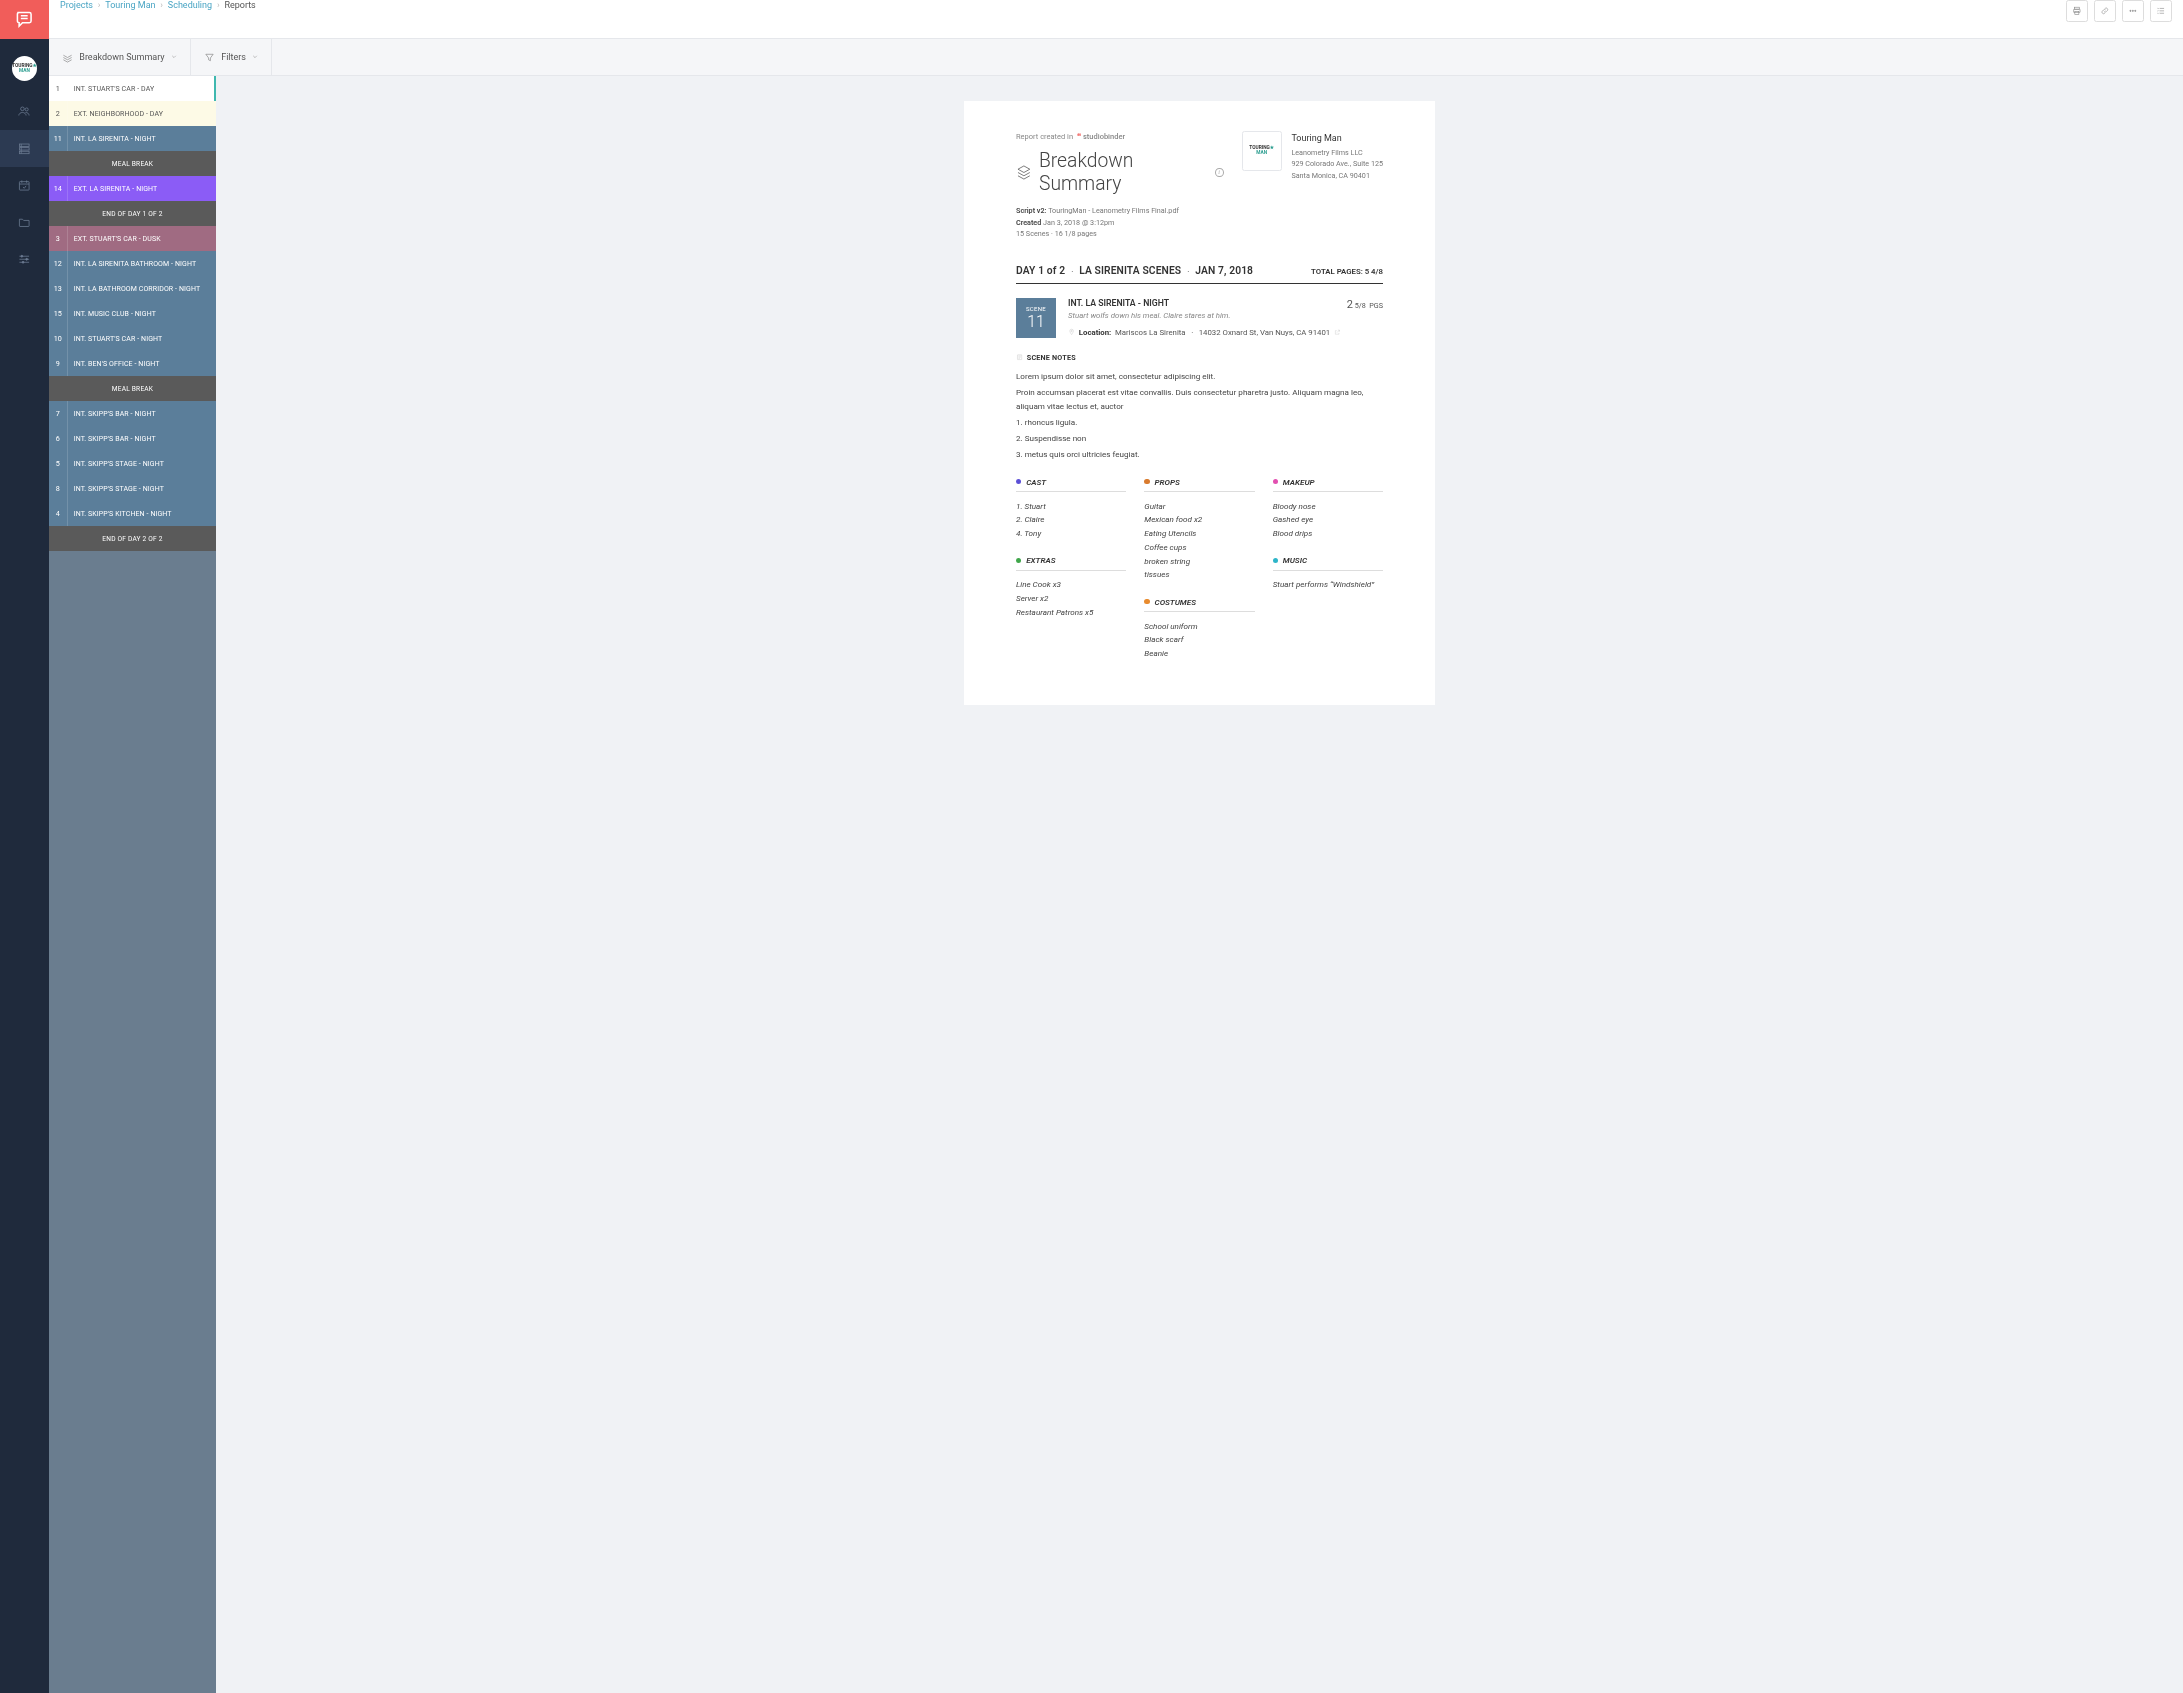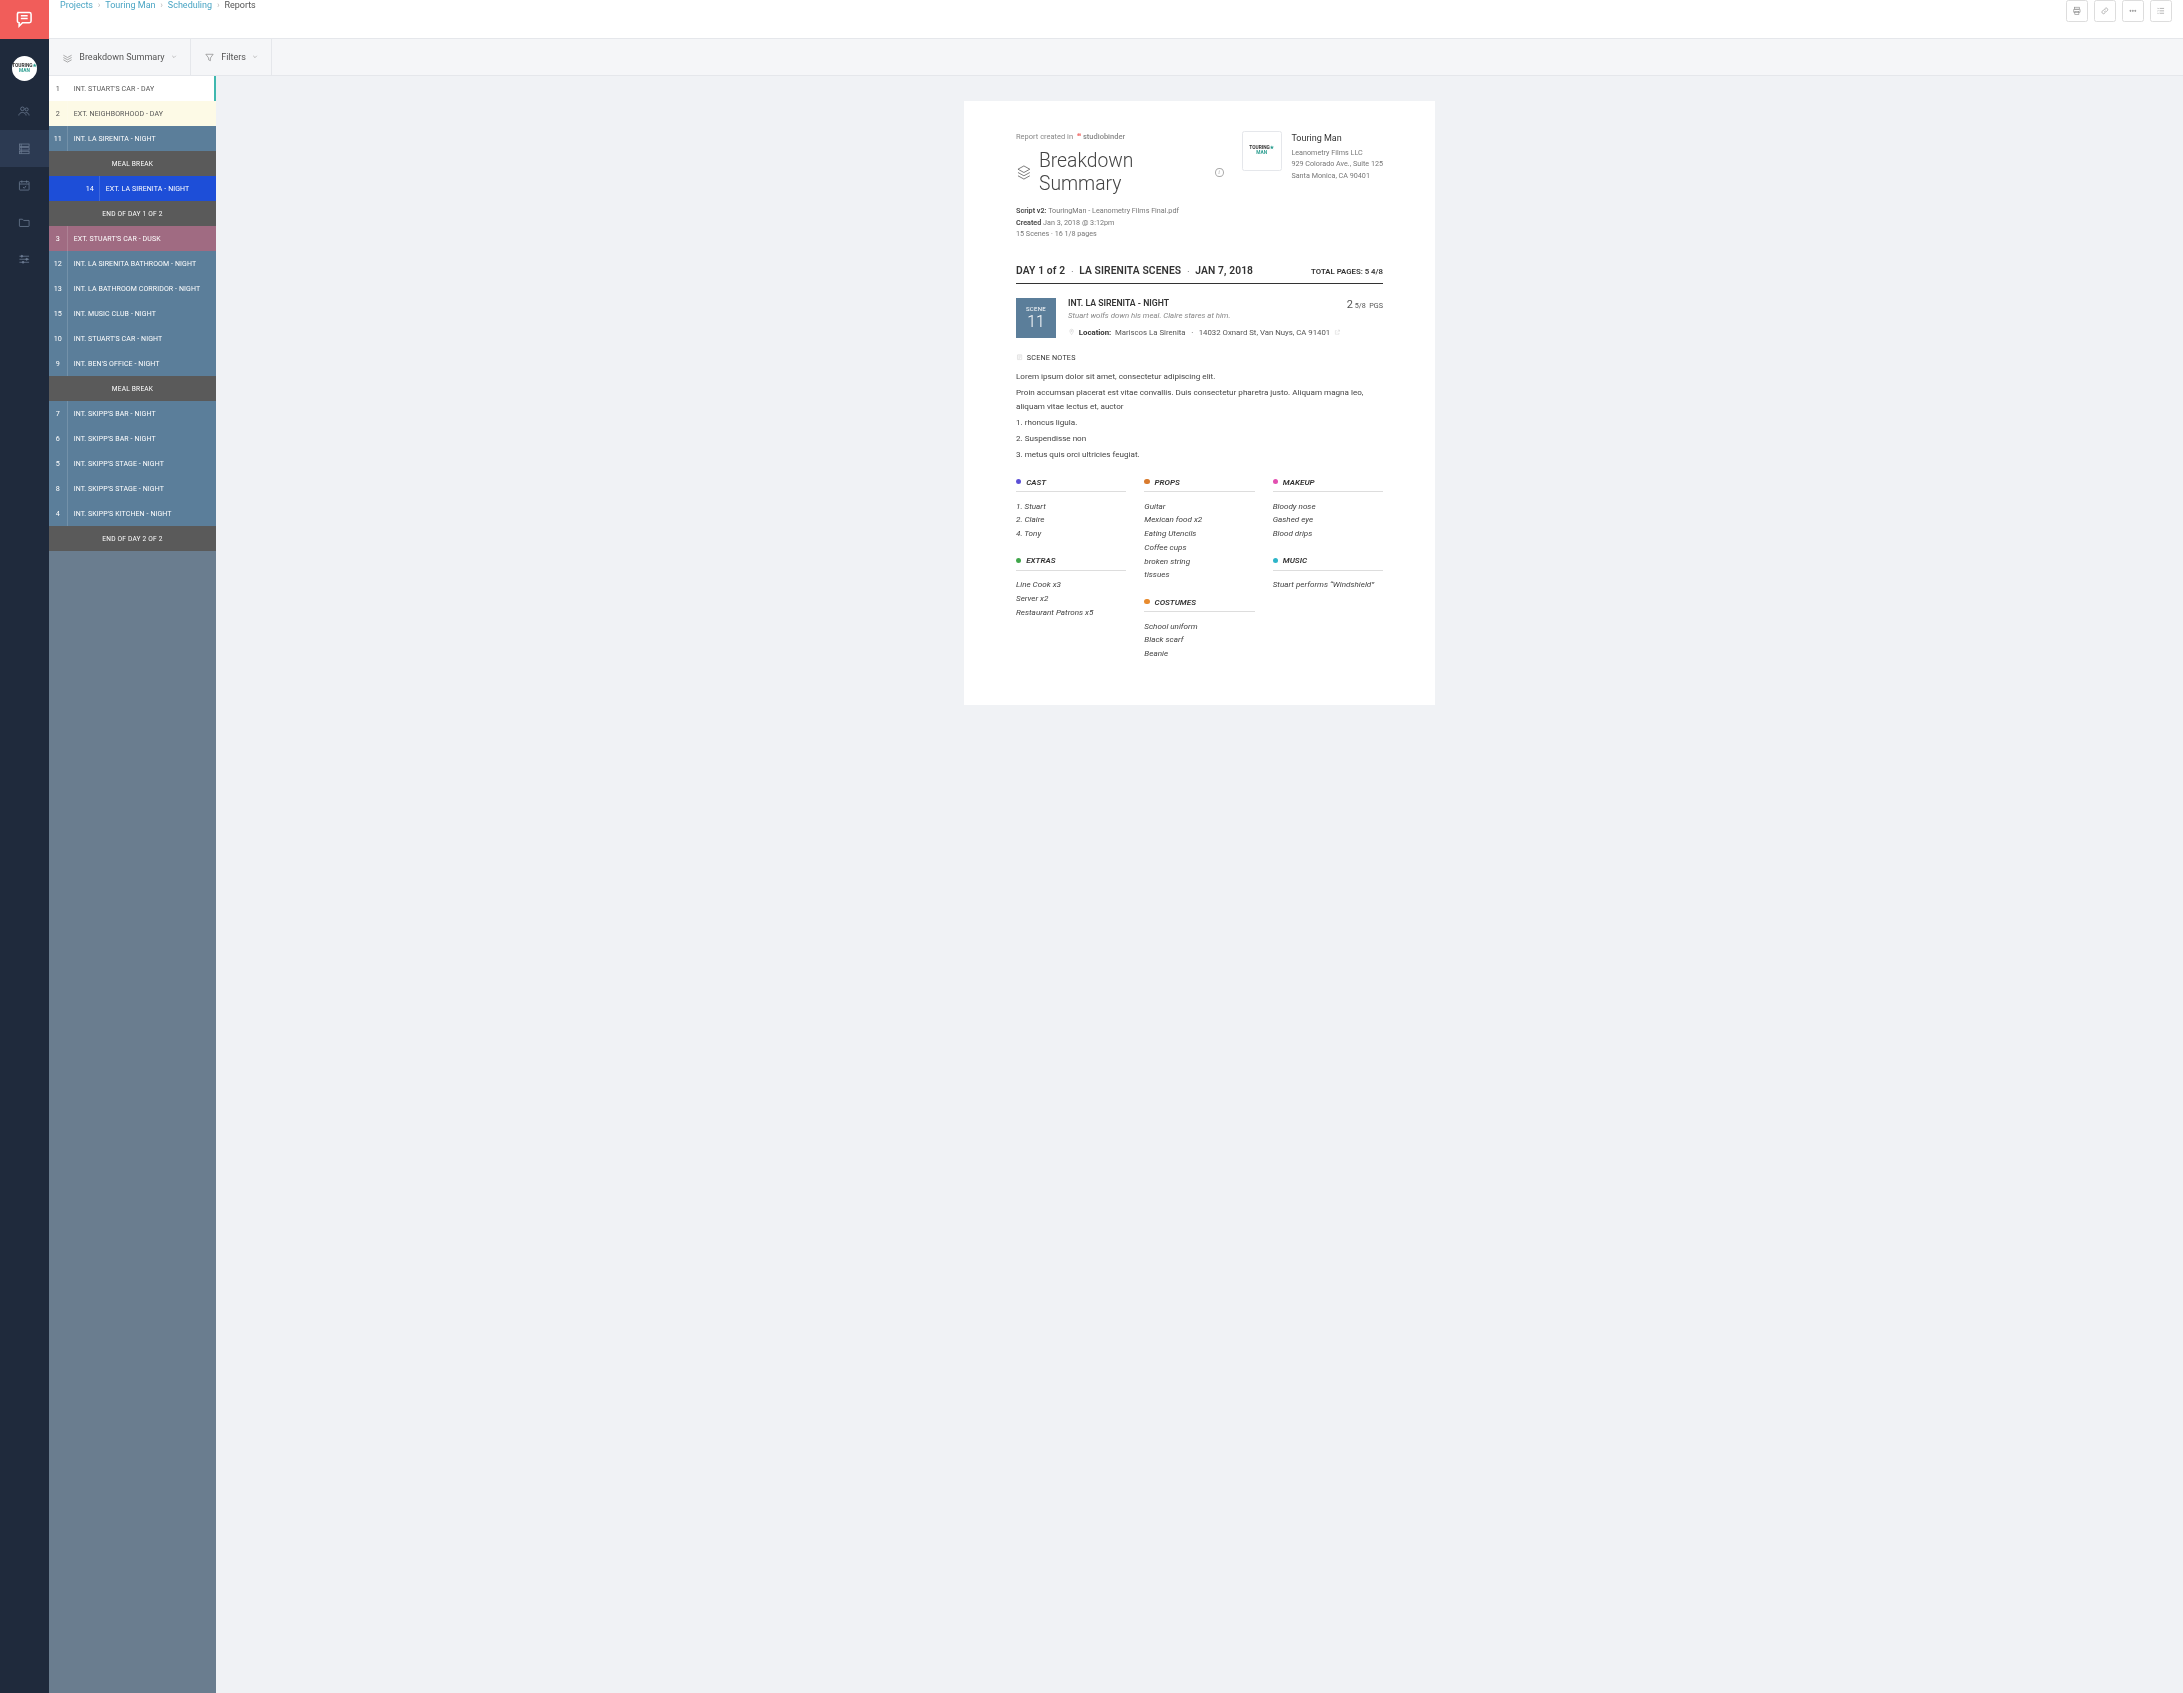--- a/index.html
+++ b/index.html
@@ -42,21 +42,21 @@
 
 .scenelist { width: 167px; background: #6a7d8f; overflow-y: auto; font-size: 7.2px; }
 .scene-row { display: flex; height: 25px; align-items: stretch; cursor: pointer; }
 .scene-num { width: 18.7px; display: flex; align-items: center; justify-content: center; font-size: 7.2px; border-right: 0.6px solid rgba(255,255,255,0.15); }
 .scene-label { flex: 1; display: flex; align-items: center; padding: 0 6px; font-size: 7px; letter-spacing: 0.1px; }
 .scene-row.white { background: #fff; color: #555; }
 .scene-row.white .scene-num { background: #fff; }
 .scene-row.active { border-right: 2.4px solid #3fb8af; }
 .scene-row.cream { background: #fdfae6; color: #555; }
 .scene-row.blue { background: #5b7e9a; color: #fff; }
-.scene-row.teal { background: #1d4ed8; color: #fff; padding-left: 32px; }
+.scene-row.teal { background: #8b5cf6; color: #fff; }
 .scene-row.purple { background: #a06b82; color: #fff; }
 .scene-banner { height: 25px; background: #5a5a5a; color: #fff; display: flex; align-items: center; justify-content: center; font-size: 6.6px; letter-spacing: 0.2px; }
 
 
 .reportwrap { flex: 1; overflow-y: auto; padding: 25px 0 36px; }
 .report { background: #fff; max-width: 471px; margin: 0 auto; padding: 30px 52px; }
 .report-top { display: flex; gap: 18px; }
 .report-left { flex: 1; }
 .brandline { font-size: 7.5px; color: #888; display: flex; align-items: center; gap: 3.6px; margin-bottom: 8.4px; }
 .brandline .sb { display: inline-flex; align-items: center; gap: 1.8px; color: #888; font-weight: 500; }
@@ -86,21 +86,21 @@
 .scene-head { display: flex; align-items: flex-start; }
 .scene-title { font-size: 8.7px; font-weight: 600; color: #333; }
 .scene-desc { font-size: 7.8px; color: #888; font-style: italic; margin-top: 2.4px; }
 .scene-pgs { margin-left: auto; font-size: 7.2px; color: #555; }
 .scene-pgs .big { font-size: 11px; }
 .scene-loc { margin-top: 8.4px; font-size: 7.8px; color: #555; display: flex; align-items: center; gap: 3.6px; }
 .scene-loc b { color: #333; }
 .scene-loc svg { width: 7.2px; height: 8.4px; stroke: #aaa; fill: none; }
 .scene-loc .ext { width: 6.6px; height: 6.6px; }
 
-.notes-hdr { margin-top: 14.5px; font-size: 7.2px; font-weight: 400; color: #333; letter-spacing: 0.2px; display: flex; align-items: center; gap: 3.6px; }
+.notes-hdr { margin-top: 14.5px; font-size: 7.2px; font-weight: 700; color: #333; letter-spacing: 0.2px; display: flex; align-items: center; gap: 3.6px; }
 .notes-hdr svg { width: 7.2px; height: 8.4px; stroke: #aaa; fill: none; }
 .notes { margin-top: 8.4px; font-size: 8.1px; color: #444; line-height: 1.7; }
 .notes p { margin-bottom: 2.4px; }
 
 .cats { display: flex; gap: 18px; margin-top: 14.5px; }
 .catcol { flex: 1; font-style: italic; }
 .cat { margin-bottom: 14.5px; }
 .cat-hdr { font-size: 8.1px; font-weight: 600; color: #333; padding-bottom: 4.8px; border-bottom: 0.6px solid #ddd; margin-bottom: 7.2px; display: flex; align-items: center; gap: 4.8px; }
 .cat-hdr .dot { width: 5.4px; height: 5.4px; border-radius: 50%; display: inline-block; }
 .cat ul { list-style: none; font-size: 8.1px; color: #444; line-height: 1.7; }

